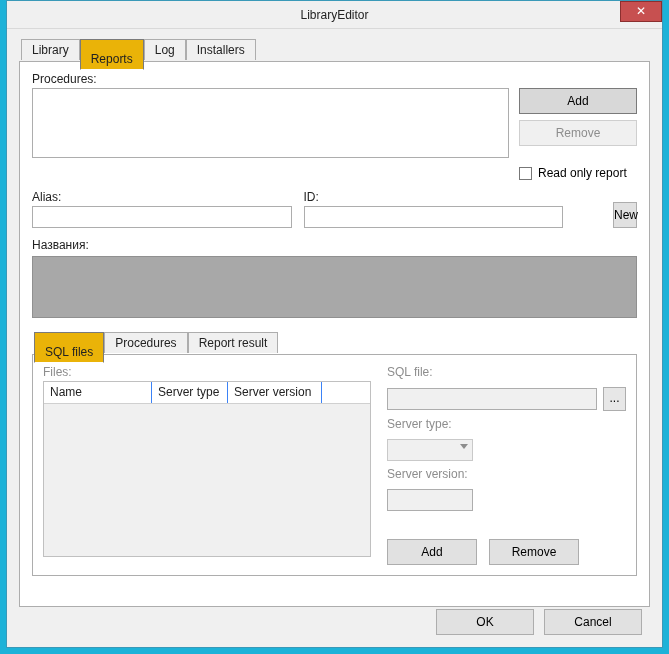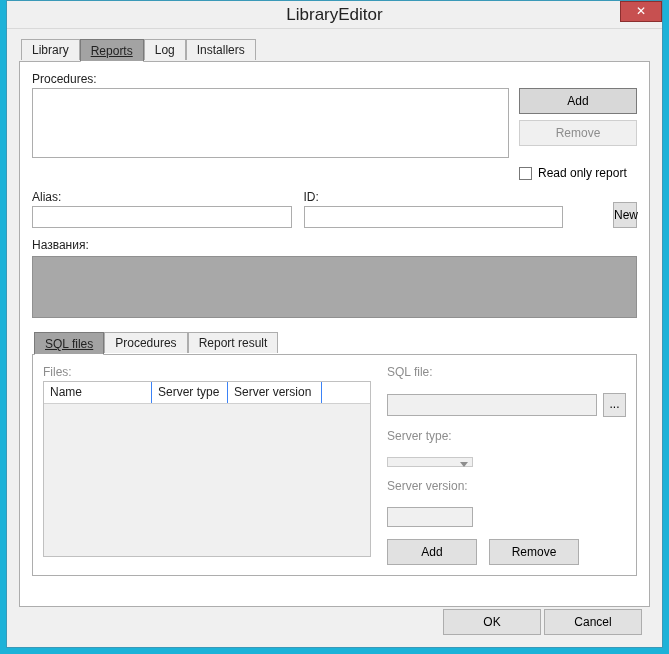--- a/index.html
+++ b/index.html
@@ -21,21 +21,21 @@
   }
   .titlebar {
     height: 28px;
     background: #f0f0f0;
     position: relative;
     text-align: center;
     line-height: 28px;
     color: #222;
     border-bottom: 1px solid #d9d9d9;
   }
-  .titlebar .title { font-size: 17px; }
+  .titlebar .title { font-size: 12px; }
   .close-btn {
     position: absolute;
     right: 0; top: 0;
     width: 42px; height: 21px;
     background: #c75050;
     border: 1px solid #8b2f2f;
     color: #fff;
     text-align: center;
     line-height: 18px;
     font-size: 12px;
@@ -60,27 +60,26 @@
     background: #f0f0f0;
     border: 1px solid #adadad;
     border-bottom: none;
     margin-right: 0;
     font-size: 12px;
     color: #222;
     cursor: pointer;
     position: relative;
   }
   .tab.active {
-    background: #a3a3a3;
+    background: #eab308;
     border: 1px solid #7a7a7a;
     border-bottom: 1px solid #fff;
     z-index: 2;
     margin-bottom: -1px;
-    padding-top: 4px;
-    text-decoration: underline;
+    padding-top: 12px;
   }
   .tabpanel {
     border: 1px solid #adadad;
     background: #fff;
     position: relative;
     padding: 10px 12px 12px 12px;
     height: 546px;
   }
 
   .label { color: #222; margin-bottom: 2px; }
@@ -171,21 +170,21 @@
     border-right: 1px solid #3b82f6;
     padding: 3px 6px;
     font-size: 12px;
     color: #222;
   }
   .ghcell:last-child { border-right: none; flex: 1; }
   .gh1 { width: 108px; }
   .gh2 { width: 76px; }
   .gh3 { width: 94px; }
 
-  .inner-right { flex: 1; display: flex; flex-direction: column; gap: 12px; }
+  .inner-right { flex: 1; display: flex; flex-direction: column; gap: 6px; }
   .file-row { display: flex; gap: 6px; align-items: center; }
   .browse-btn {
     width: 26px; height: 24px;
     border: 1px solid #adadad;
     background: #e7e7e7;
     text-align: center;
     line-height: 21px;
     font-size: 12px;
     cursor: pointer;
   }
@@ -203,21 +202,21 @@
     border-top: 5px solid #8d8d8d;
   }
   .btns-row { display: flex; gap: 12px; margin-top: auto; }
   .btns-row .btn { width: 90px; }
 
   
   .footer {
     position: absolute;
     right: 20px; bottom: 12px;
     display: flex;
-    gap: 3px;
+    gap: 10px;
   }
   .footer .btn { width: 98px; height: 26px; }
 </style>
 </head>
 <body>
 
 <div class="window">
   <div class="titlebar">
     <span class="title">LibraryEditor</span>
     <div class="close-btn">

